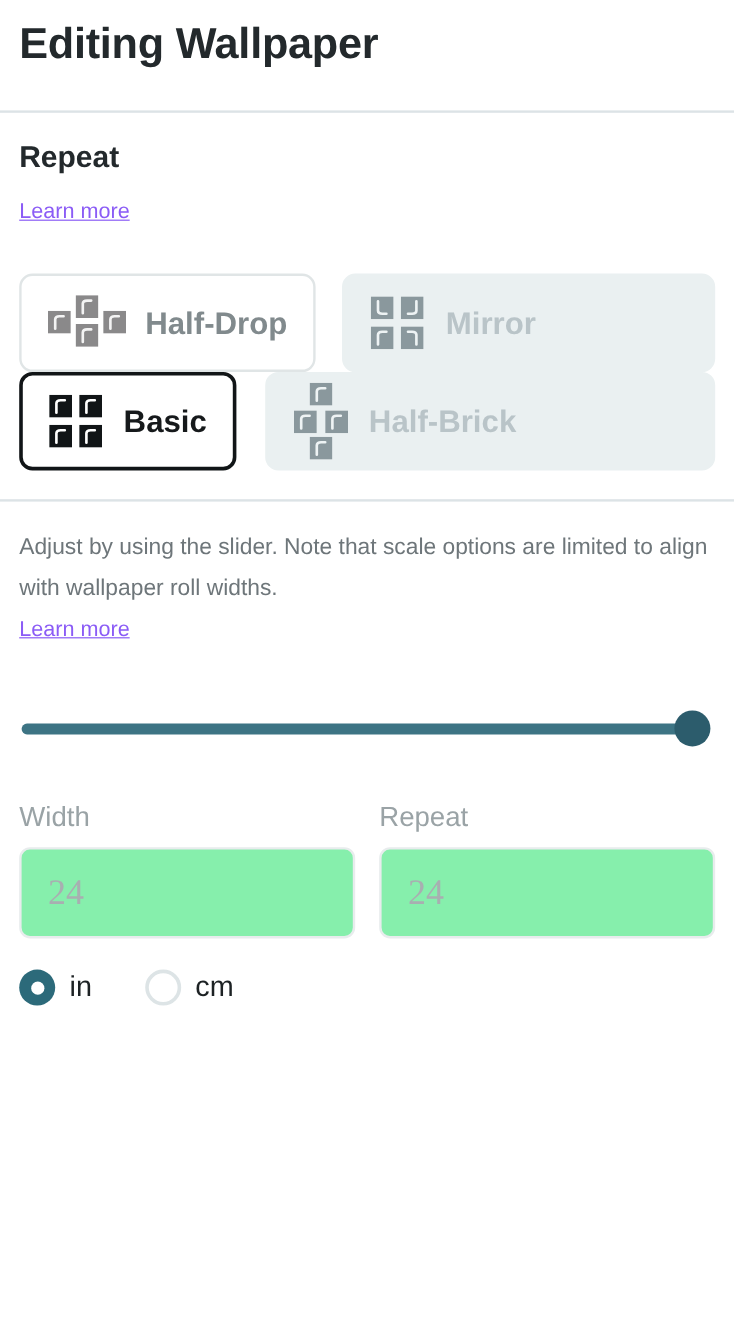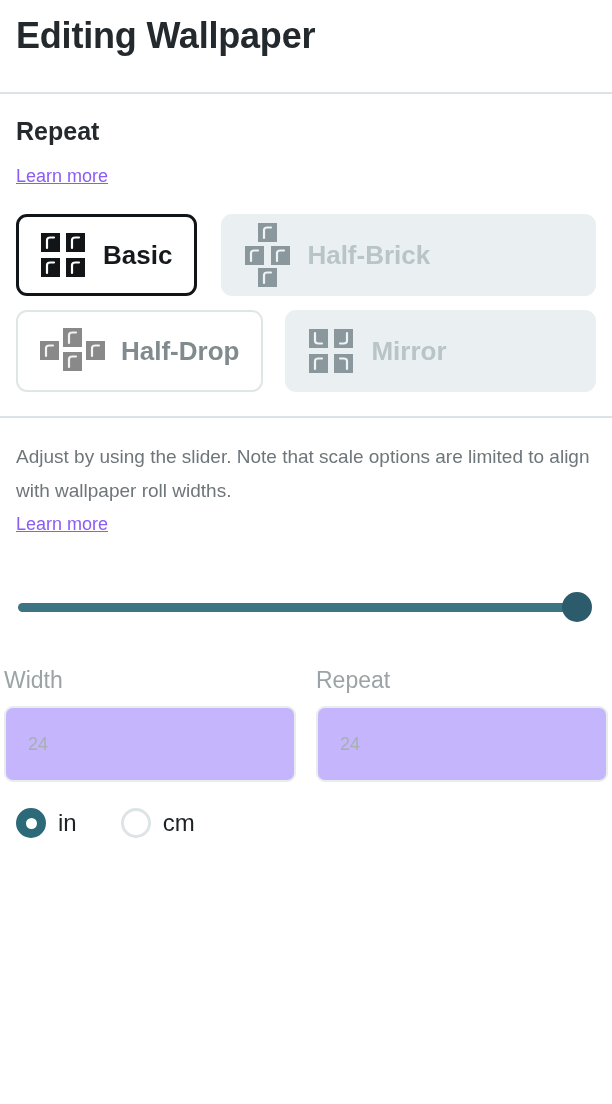--- a/index.html
+++ b/index.html
@@ -152,43 +152,43 @@
     width: 30px;
     height: 30px;
     border-radius: 50%;
     background: #2c5c6c;
     cursor: pointer;
   }
 
   
   .dims {
     margin-top: 42px;
-    padding: 0 4px;
+    padding: 0 16px;
     display: flex;
     gap: 20px;
   }
   .dim-field { flex: 1 1 0; min-width: 0; }
   .dim-label {
     font-size: 23px;
     color: #9aa3a6;
     display: block;
     margin-bottom: 12px;
     line-height: 28px;
   }
   .dim-input {
     width: 100%;
     box-sizing: border-box;
     height: 76px;
     border: 2px solid #e8eced;
     border-radius: 9px;
-    background: #c4b5fd;
-    font-size: 18px;
+    background: #86efac;
+    font-size: 30px;
     color: #55595b;
     padding: 0 22px;
-    font-family: Liberation Sans, sans-serif;
+    font-family: Liberation Serif, serif;
     outline: none;
   }
   .dim-input::placeholder { color: #a8afb1; }
 
   
   .units {
     margin-top: 26px;
     padding: 0 16px;
     display: flex;
     align-items: center;
@@ -239,20 +239,91 @@
     <h1 class="page-title">Editing Wallpaper</h1>
   </div>
   <div class="divider"></div>
 
   <div class="section">
     <h2 class="section-title">Repeat</h2>
     <a class="learn-more">Learn more</a>
 
     <div class="options-grid">
 
+      <div class="opt-row second">
+
+        <div class="option enabled">
+          <span class="tile-icon icon-halfdrop">
+            <span class="tile" style="left:0;top:15px;">
+              <svg viewBox="0 0 19 19">
+                  <rect width="19" height="19" fill="#8a898a"></rect>
+                  <path d="M6 15 L6 7 Q6 4.5 9.5 4.5 L13 4.5" stroke="#f3f3f3" stroke-width="2.2" fill="none" stroke-linecap="round"></path>
+                </svg>
+            </span>
+            <span class="tile" style="left:23px;top:2px;">
+              <svg viewBox="0 0 19 19">
+                  <rect width="19" height="19" fill="#8a898a"></rect>
+                  <path d="M6 15 L6 7 Q6 4.5 9.5 4.5 L13 4.5" stroke="#f3f3f3" stroke-width="2.2" fill="none" stroke-linecap="round"></path>
+                </svg>
+            </span>
+            <span class="tile" style="left:23px;top:26px;">
+              <svg viewBox="0 0 19 19">
+                  <rect width="19" height="19" fill="#8a898a"></rect>
+                  <path d="M6 15 L6 7 Q6 4.5 9.5 4.5 L13 4.5" stroke="#f3f3f3" stroke-width="2.2" fill="none" stroke-linecap="round"></path>
+                </svg>
+            </span>
+            <span class="tile" style="left:46px;top:15px;">
+              <svg viewBox="0 0 19 19">
+                  <rect width="19" height="19" fill="#8a898a"></rect>
+                  <path d="M6 15 L6 7 Q6 4.5 9.5 4.5 L13 4.5" stroke="#f3f3f3" stroke-width="2.2" fill="none" stroke-linecap="round"></path>
+                </svg>
+            </span>
+          </span>
+          <span class="opt-label">Half-Drop</span>
+        </div>
+
+        <div style="width:22px;flex:0 0 auto;"></div>
+
+        <div class="option disabled" style="flex:1 1 auto;">
+          <span class="tile-icon icon-mirror">
+            <span class="tile" style="left:0;top:0;">
+              <svg viewBox="0 0 19 19">
+                  <rect width="19" height="19" fill="#8a989d"></rect>
+                  <g transform="translate(0,19) scale(1,-1)">
+                    <path d="M6 15 L6 7 Q6 4.5 9.5 4.5 L13 4.5" stroke="#eef3f4" stroke-width="2.2" fill="none" stroke-linecap="round"></path>
+                  </g>
+                </svg>
+            </span>
+            <span class="tile" style="left:25px;top:0;">
+              <svg viewBox="0 0 19 19">
+                  <rect width="19" height="19" fill="#8a989d"></rect>
+                  <g transform="translate(19,19) scale(-1,-1)">
+                    <path d="M6 15 L6 7 Q6 4.5 9.5 4.5 L13 4.5" stroke="#eef3f4" stroke-width="2.2" fill="none" stroke-linecap="round"></path>
+                  </g>
+                </svg>
+            </span>
+            <span class="tile" style="left:0;top:25px;">
+              <svg viewBox="0 0 19 19">
+                  <rect width="19" height="19" fill="#8a989d"></rect>
+                  <path d="M6 15 L6 7 Q6 4.5 9.5 4.5 L13 4.5" stroke="#eef3f4" stroke-width="2.2" fill="none" stroke-linecap="round"></path>
+                </svg>
+            </span>
+            <span class="tile" style="left:25px;top:25px;">
+              <svg viewBox="0 0 19 19">
+                  <rect width="19" height="19" fill="#8a989d"></rect>
+                  <g transform="translate(19,0) scale(-1,1)">
+                    <path d="M6 15 L6 7 Q6 4.5 9.5 4.5 L13 4.5" stroke="#eef3f4" stroke-width="2.2" fill="none" stroke-linecap="round"></path>
+                  </g>
+                </svg>
+            </span>
+          </span>
+          <span class="opt-label">Mirror</span>
+        </div>
+      </div>
+
       <div class="opt-row">
 
         <div class="option selected">
           <span class="tile-icon icon-basic">
             <span class="tile" style="left:0;top:0;">
               <svg viewBox="0 0 19 19">
                   <rect width="19" height="19" fill="#111517"></rect>
                   <path d="M6 15 L6 7 Q6 4.5 9.5 4.5 L13 4.5" stroke="#ffffff" stroke-width="2.2" fill="none" stroke-linecap="round"></path>
                 </svg>
             </span>
@@ -301,91 +372,20 @@
                 </svg>
             </span>
             <span class="tile" style="left:13px;top:45px;">
               <svg viewBox="0 0 19 19">
                   <rect width="19" height="19" fill="#8a989d"></rect>
                   <path d="M6 15 L6 7 Q6 4.5 9.5 4.5 L13 4.5" stroke="#eef3f4" stroke-width="2.2" fill="none" stroke-linecap="round"></path>
                 </svg>
             </span>
           </span>
           <span class="opt-label">Half-Brick</span>
-        </div>
-      </div>
-
-      <div class="opt-row second">
-
-        <div class="option enabled">
-          <span class="tile-icon icon-halfdrop">
-            <span class="tile" style="left:0;top:15px;">
-              <svg viewBox="0 0 19 19">
-                  <rect width="19" height="19" fill="#8a898a"></rect>
-                  <path d="M6 15 L6 7 Q6 4.5 9.5 4.5 L13 4.5" stroke="#f3f3f3" stroke-width="2.2" fill="none" stroke-linecap="round"></path>
-                </svg>
-            </span>
-            <span class="tile" style="left:23px;top:2px;">
-              <svg viewBox="0 0 19 19">
-                  <rect width="19" height="19" fill="#8a898a"></rect>
-                  <path d="M6 15 L6 7 Q6 4.5 9.5 4.5 L13 4.5" stroke="#f3f3f3" stroke-width="2.2" fill="none" stroke-linecap="round"></path>
-                </svg>
-            </span>
-            <span class="tile" style="left:23px;top:26px;">
-              <svg viewBox="0 0 19 19">
-                  <rect width="19" height="19" fill="#8a898a"></rect>
-                  <path d="M6 15 L6 7 Q6 4.5 9.5 4.5 L13 4.5" stroke="#f3f3f3" stroke-width="2.2" fill="none" stroke-linecap="round"></path>
-                </svg>
-            </span>
-            <span class="tile" style="left:46px;top:15px;">
-              <svg viewBox="0 0 19 19">
-                  <rect width="19" height="19" fill="#8a898a"></rect>
-                  <path d="M6 15 L6 7 Q6 4.5 9.5 4.5 L13 4.5" stroke="#f3f3f3" stroke-width="2.2" fill="none" stroke-linecap="round"></path>
-                </svg>
-            </span>
-          </span>
-          <span class="opt-label">Half-Drop</span>
-        </div>
-
-        <div style="width:22px;flex:0 0 auto;"></div>
-
-        <div class="option disabled" style="flex:1 1 auto;">
-          <span class="tile-icon icon-mirror">
-            <span class="tile" style="left:0;top:0;">
-              <svg viewBox="0 0 19 19">
-                  <rect width="19" height="19" fill="#8a989d"></rect>
-                  <g transform="translate(0,19) scale(1,-1)">
-                    <path d="M6 15 L6 7 Q6 4.5 9.5 4.5 L13 4.5" stroke="#eef3f4" stroke-width="2.2" fill="none" stroke-linecap="round"></path>
-                  </g>
-                </svg>
-            </span>
-            <span class="tile" style="left:25px;top:0;">
-              <svg viewBox="0 0 19 19">
-                  <rect width="19" height="19" fill="#8a989d"></rect>
-                  <g transform="translate(19,19) scale(-1,-1)">
-                    <path d="M6 15 L6 7 Q6 4.5 9.5 4.5 L13 4.5" stroke="#eef3f4" stroke-width="2.2" fill="none" stroke-linecap="round"></path>
-                  </g>
-                </svg>
-            </span>
-            <span class="tile" style="left:0;top:25px;">
-              <svg viewBox="0 0 19 19">
-                  <rect width="19" height="19" fill="#8a989d"></rect>
-                  <path d="M6 15 L6 7 Q6 4.5 9.5 4.5 L13 4.5" stroke="#eef3f4" stroke-width="2.2" fill="none" stroke-linecap="round"></path>
-                </svg>
-            </span>
-            <span class="tile" style="left:25px;top:25px;">
-              <svg viewBox="0 0 19 19">
-                  <rect width="19" height="19" fill="#8a989d"></rect>
-                  <g transform="translate(19,0) scale(-1,1)">
-                    <path d="M6 15 L6 7 Q6 4.5 9.5 4.5 L13 4.5" stroke="#eef3f4" stroke-width="2.2" fill="none" stroke-linecap="round"></path>
-                  </g>
-                </svg>
-            </span>
-          </span>
-          <span class="opt-label">Mirror</span>
         </div>
       </div>
 
     </div>
   </div>
 
   <div class="divider" style="margin-top:24px;"></div>
 
   <div class="section">
     <p class="section-desc">Adjust by using the slider. Note that scale options are limited to align with wallpaper roll widths.</p>

